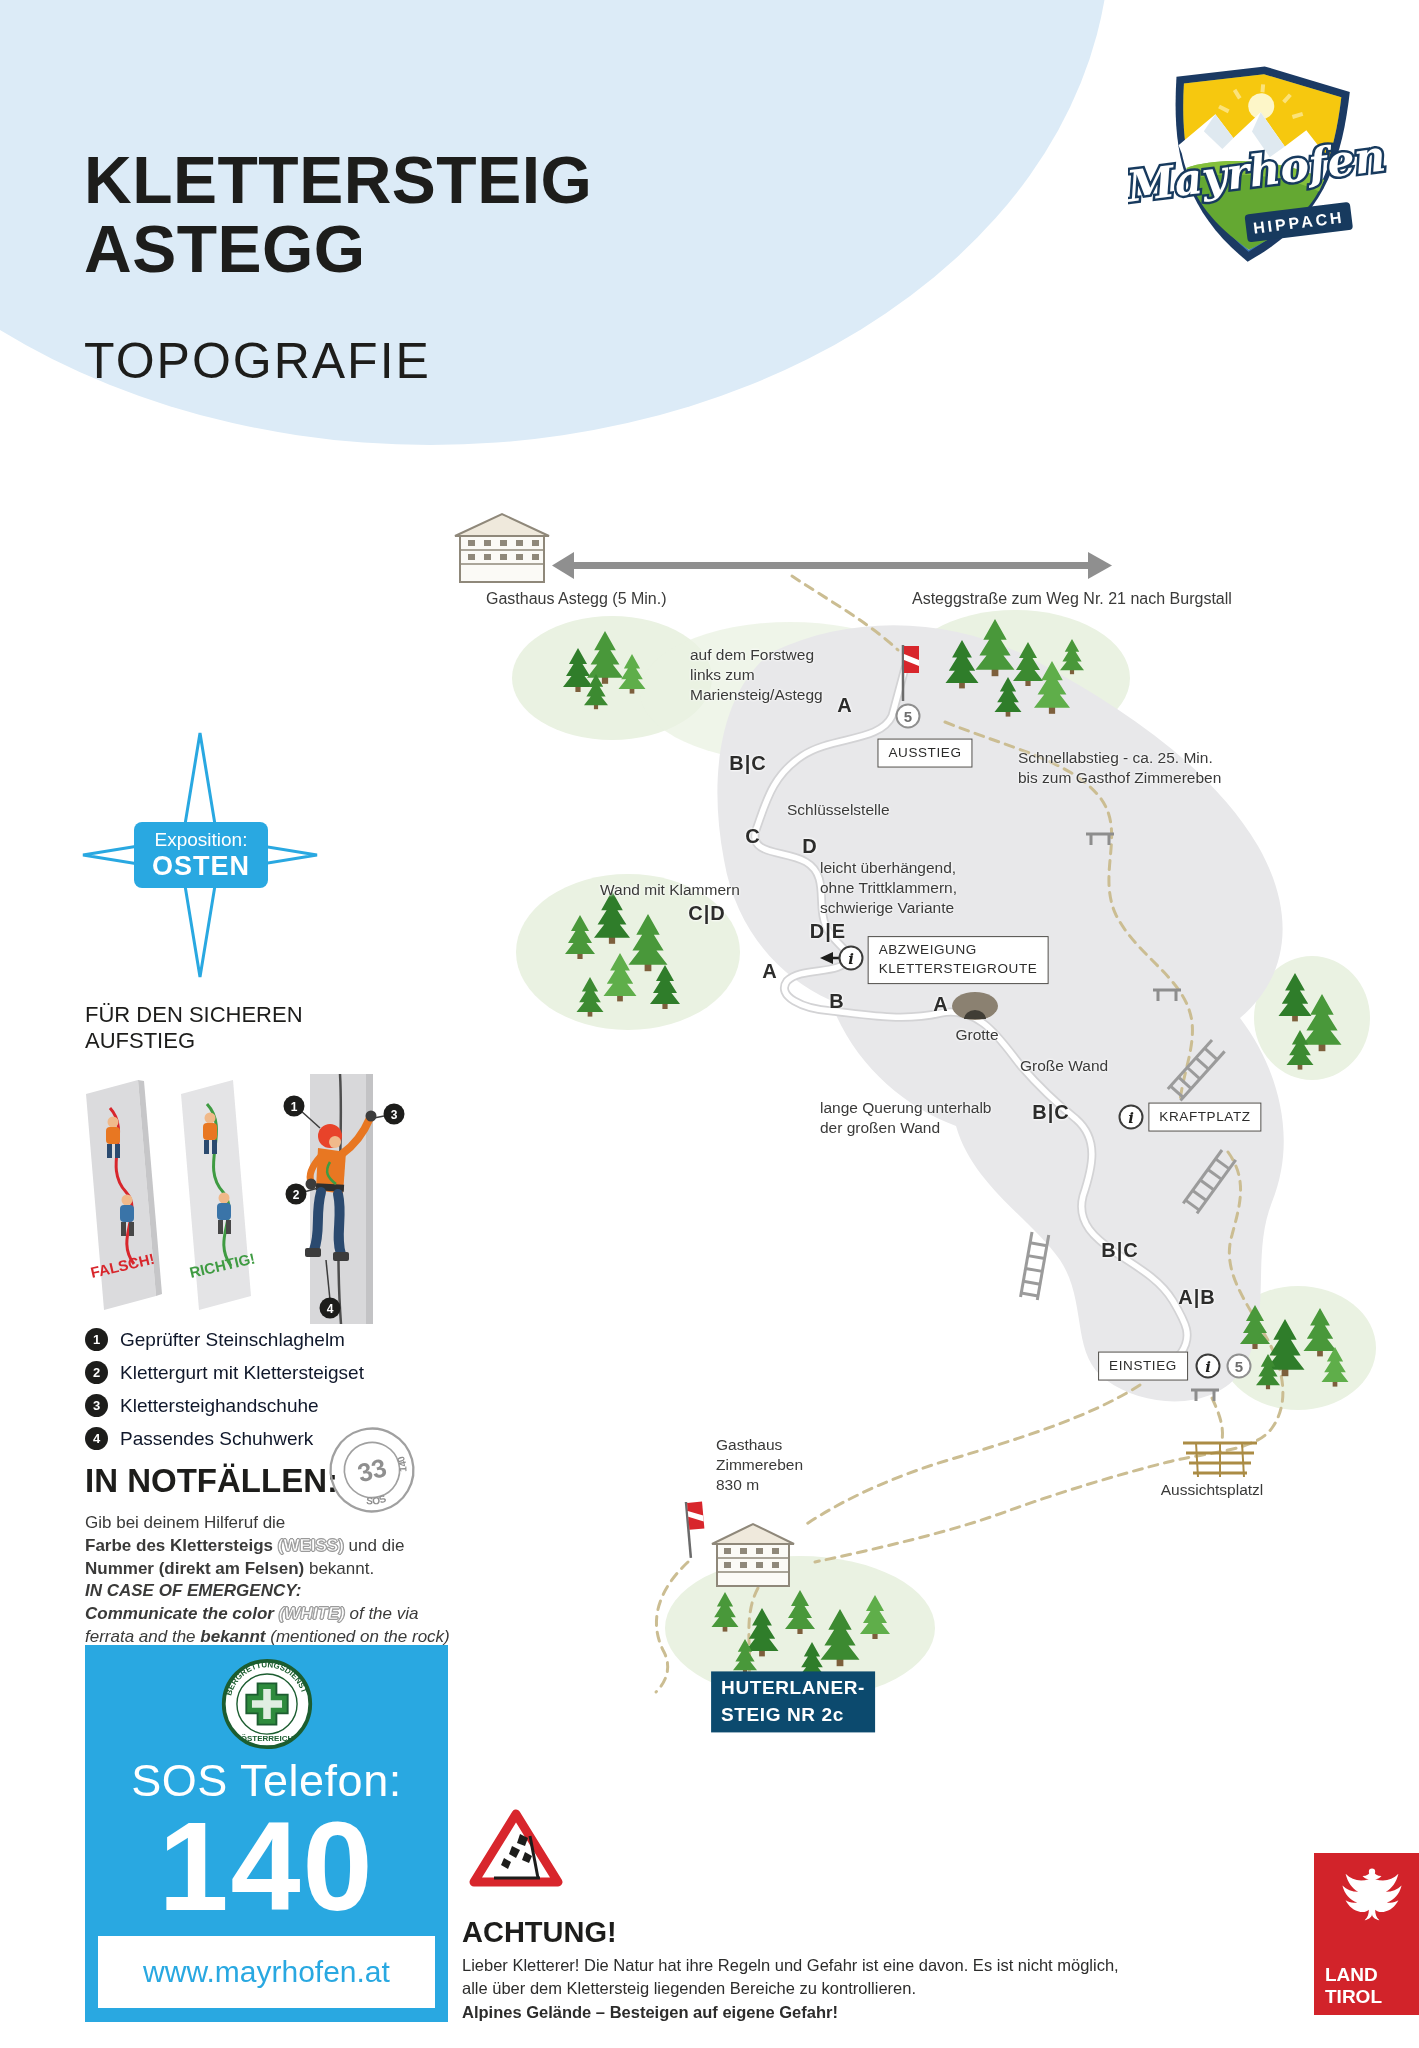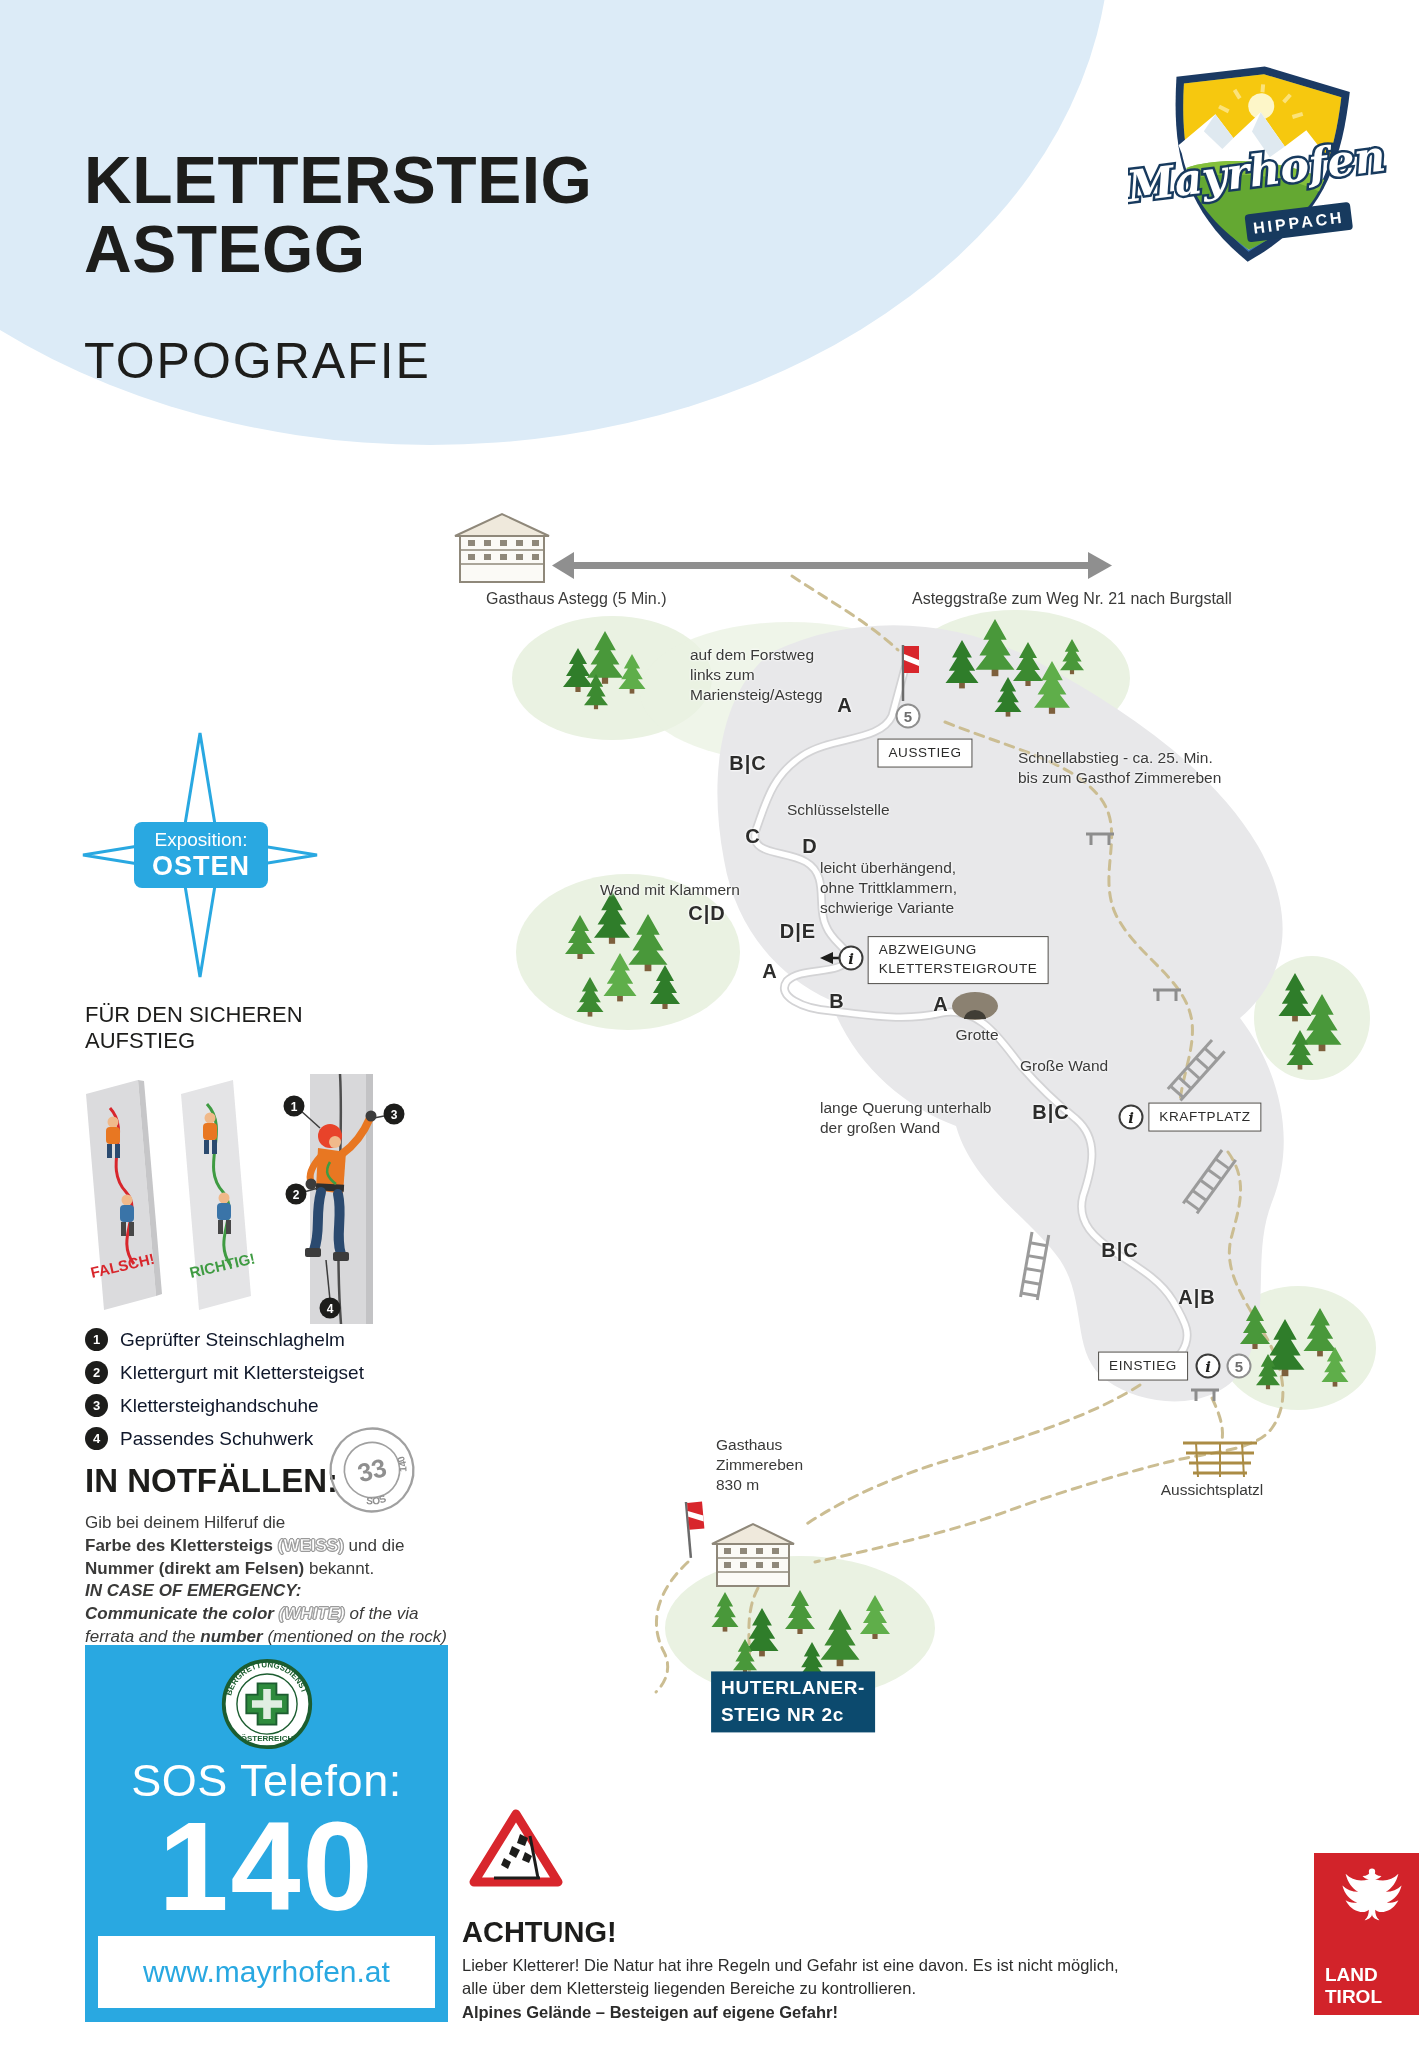--- a/index.html
+++ b/index.html
@@ -312,21 +312,21 @@
   <div class="note" style="left:716px;top:1435px">Gasthaus
 Zimmereben
 830 m</div>
   <div class="note center" style="left:1212px;top:1480px">Aussichtsplatzl</div>
 
   <div class="grade" style="left:845px;top:705px">A</div>
   <div class="grade" style="left:748px;top:763px">B|C</div>
   <div class="grade" style="left:753px;top:836px">C</div>
   <div class="grade" style="left:810px;top:846px">D</div>
   <div class="grade" style="left:707px;top:913px">C|D</div>
-  <div class="grade" style="left:798px;top:931px">D|E</div>
+  <div class="grade" style="left:828px;top:931px">D|E</div>
   <div class="grade" style="left:770px;top:971px">A</div>
   <div class="grade" style="left:837px;top:1001px">B</div>
   <div class="grade" style="left:941px;top:1004px">A</div>
   <div class="grade" style="left:1051px;top:1112px">B|C</div>
   <div class="grade" style="left:1120px;top:1250px">B|C</div>
   <div class="grade" style="left:1197px;top:1297px">A|B</div>
 
   <div class="station" style="left:925px;top:753px">AUSSTIEG</div>
   <div class="station" style="left:958px;top:960px;text-align:left">ABZWEIGUNG
 KLETTERSTEIGROUTE</div>
@@ -456,21 +456,21 @@
       </text>
     </g>
   </svg>
 
   <div class="emg">
     <div><span>Gib bei deinem Hilferuf die</span></div>
     <div><b>Farbe des Klettersteigs</b> <span class="outline-w">(WEISS)</span> <span>und die</span></div>
     <div><b>Nummer (direkt am Felsen)</b> <span>bekannt.</span></div>
     <div class="it"><b>IN CASE OF EMERGENCY:</b></div>
     <div class="it"><b>Communicate the color</b> <span class="outline-w">(WHITE)</span> <span>of the via</span></div>
-    <div class="it"><span>ferrata and the</span> <b>number</b> <span>(mentioned on the rock)</span></div>
+    <div class="it"><span>ferrata and the</span> <b>bekannt</b> <span>(mentioned on the rock)</span></div>
   </div>
 
   <div class="sos-box">
     <svg width="94" height="94" viewBox="0 0 100 100" style="margin-top:12px">
       <circle cx="50" cy="50" r="46" fill="#fff" stroke="#1c5d30" stroke-width="4"></circle>
       <circle cx="50" cy="50" r="32" fill="none" stroke="#1c5d30" stroke-width="1.5"></circle>
       <defs>
           <path id="bergArc" d="M50,50 m -39,0 a 39,39 0 0 1 78,0"></path>
         </defs>
       <text font-size="8.5" fill="#1c5d30" font-weight="bold">

